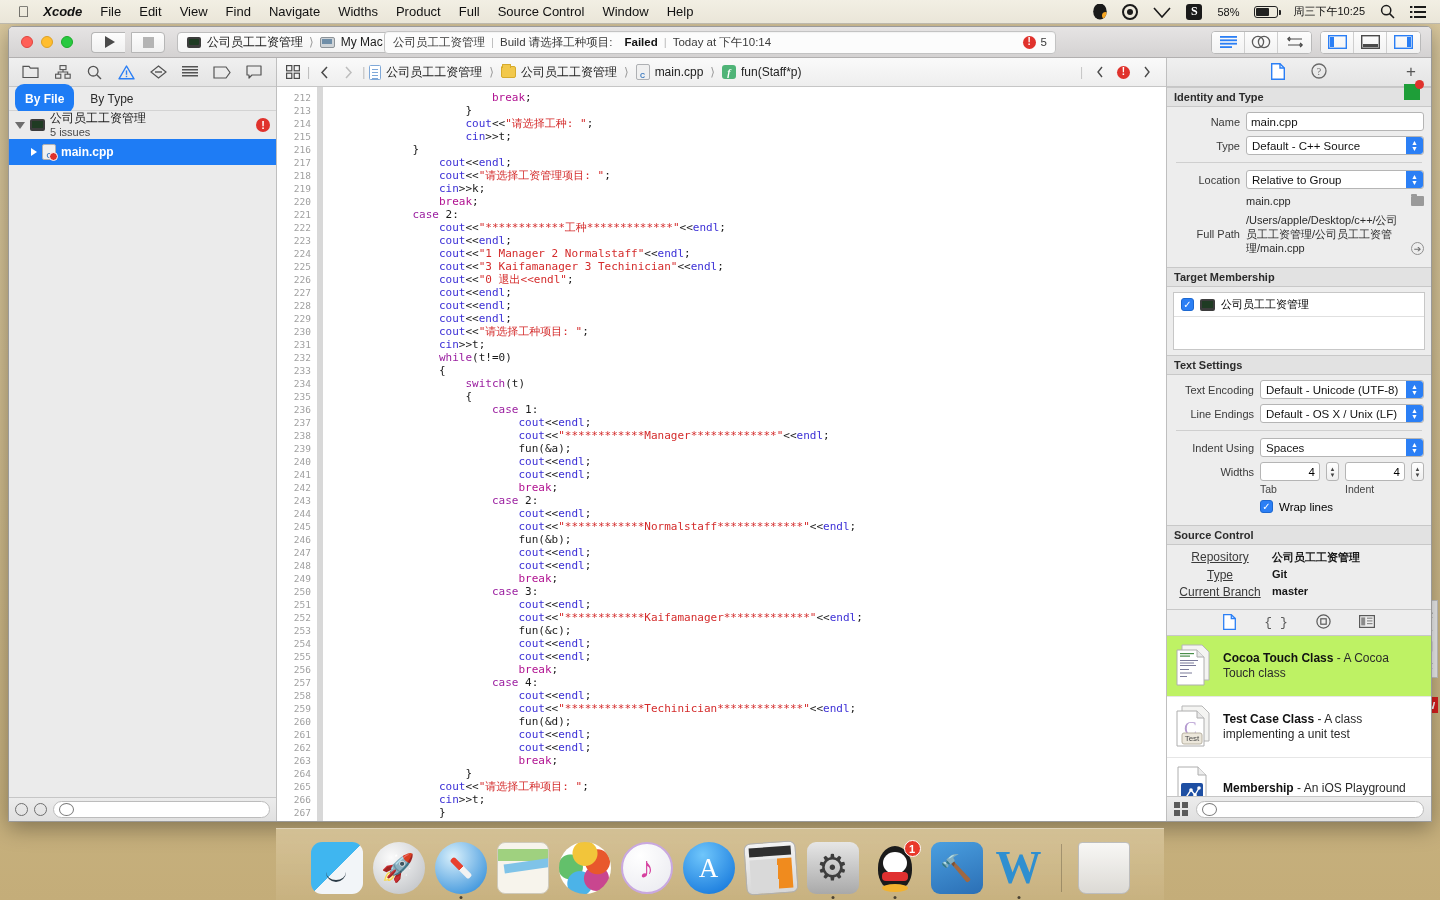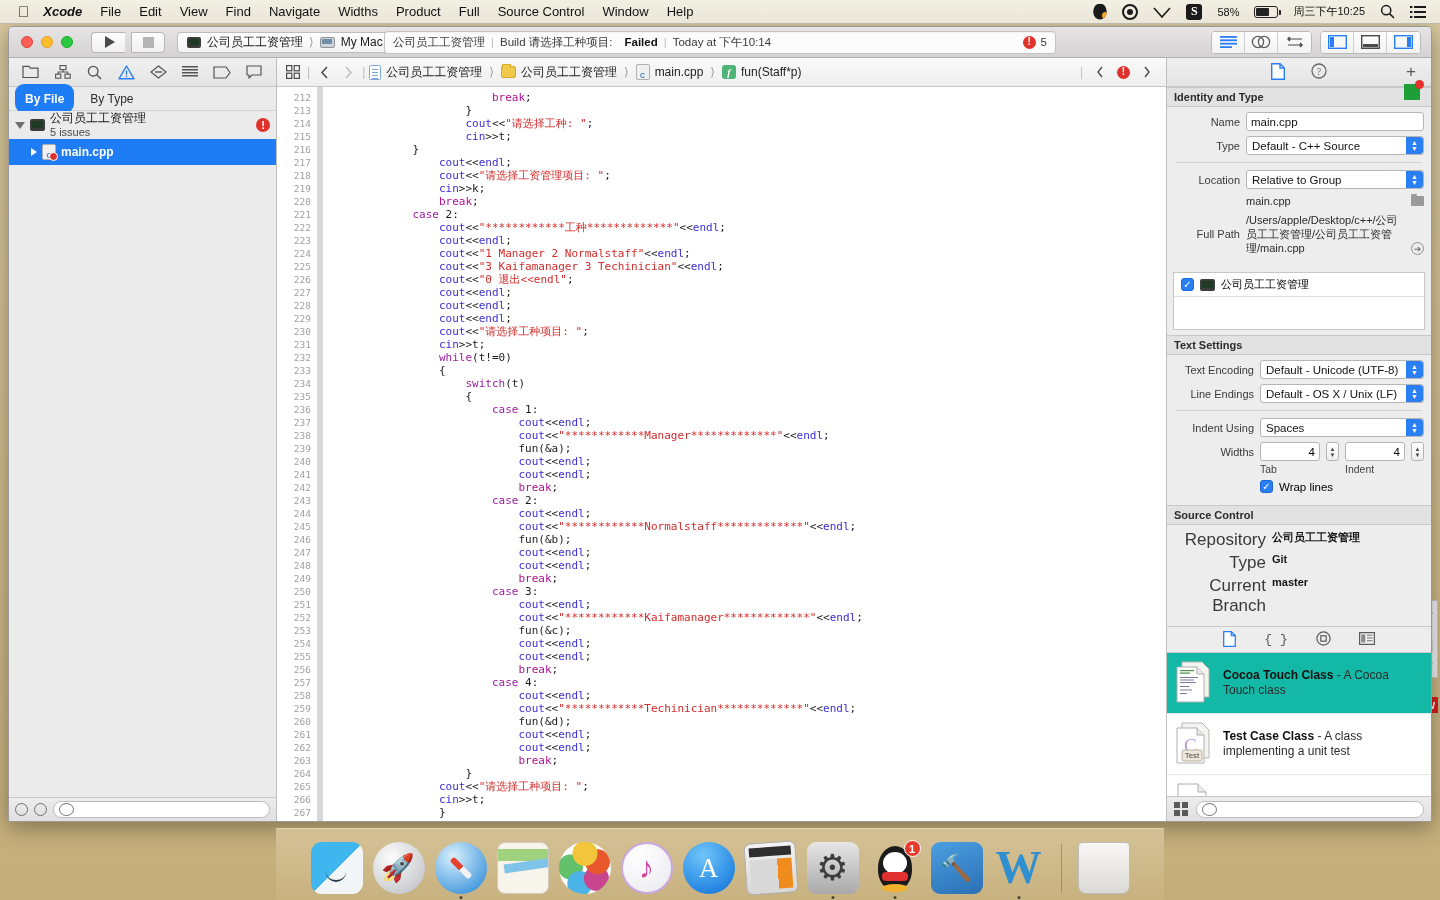--- a/index.html
+++ b/index.html
@@ -188,27 +188,27 @@
   .chk{width:13px;height:13px;border-radius:3px;background:#2b7ff5;border:1px solid #1d68d0;color:#fff;font-size:10px;
     display:flex;align-items:center;justify-content:center;flex:0 0 13px;line-height:1;}
   .tm-row{display:flex;align-items:center;gap:6px;padding:4px 7px;background:#fff;border-bottom:1px solid #e0e0e0;}
   .tm-wrap{background:#fff;border:1px solid #c7c7c7;margin:5px 6px;height:58px;}
   .stepper{width:13px;height:19px;border:1px solid #b5b5b5;border-radius:3px;background:linear-gradient(180deg,#fff,#eee);
     display:flex;flex-direction:column;align-items:center;justify-content:center;font-size:6px;line-height:6px;color:#444;flex:0 0 13px;}
   .width-fld{width:72px;height:19px;background:#fff;border:1px solid #b5b5b5;border-radius:3px;padding:0 4px;
     display:flex;align-items:center;justify-content:flex-end;font-size:11.5px;}
   .sub-lab{font-size:10.5px;color:#444;}
   .sc-row{display:flex;gap:6px;margin-bottom:3px;}
-  .sc-lab{width:92px;text-align:right;color:#3a3a3a;flex:0 0 92px;font-size:17px;}
+  .sc-lab{width:92px;text-align:center;color:#3a3a3a;flex:0 0 92px;font-size:12px;text-decoration:underline;}
   .sc-val{font-weight:bold;color:#161616;font-size:11px;}
   #lib{flex:1;display:flex;flex-direction:column;min-height:0;border-top:1px solid #c8c8c8;}
   #lib-tabs{height:26px;display:flex;align-items:center;justify-content:center;gap:28px;background:#ededed;border-bottom:1px solid #c8c8c8;}
   #lib-list{flex:1;background:#fff;overflow:hidden;}
   .lib-item{display:flex;gap:9px;padding:8px 9px;align-items:center;border-bottom:1px solid #e6e6e6;}
-  .lib-item.sel{background:#14b8a6;}
+  .lib-item.sel{background:#bef264;}
   .lib-txt{font-size:12px;line-height:15px;color:#2a2a2a;}
   .lib-txt b{color:#111;}
   #lib-bottom{height:25px;display:flex;align-items:center;gap:8px;padding:0 7px;background:linear-gradient(180deg,#ececec,#e0e0e0);border-top:1px solid #c6c6c6;}
   .lib-srch{flex:1;height:17px;background:#fff;border:1px solid #bcbcbc;border-radius:9px;display:flex;align-items:center;padding:0 5px;}
   .grid4{display:grid;grid-template-columns:6px 6px;grid-template-rows:6px 6px;gap:2px;}
   .grid4 i{background:#5a5a5a;display:block;}
 
   
   .edge-green{position:absolute;right:8px;top:186px;width:30px;height:42px;background:#1e9e38;z-index:10;}
   .edge-green2{position:absolute;right:20px;top:84px;width:16px;height:16px;background:#1e9e38;z-index:30;}
@@ -733,20 +733,21 @@
           <span class="pathval">main.cpp</span>
           <span class="folder-mini"></span>
         </div>
         <div class="row" style="align-items:center">
           <span class="lab">Full Path</span>
           <span class="pathval">/Users/apple/Desktop/c++/公司员工工资管理/公司员工工资管理/main.cpp</span>
           <span class="arrow-circ" style="align-self:flex-end">➔</span>
         </div>
       </div>
 
+      <div class="sect-h">Target Membership</div>
       <div class="tm-wrap">
         <div class="tm-row">
           <span class="chk">✓</span>
           <span class="proj-ic"></span>
           <span>公司员工工资管理</span>
         </div>
       </div>
 
       <div class="sect-h">Text Settings</div>
       <div class="frm">

